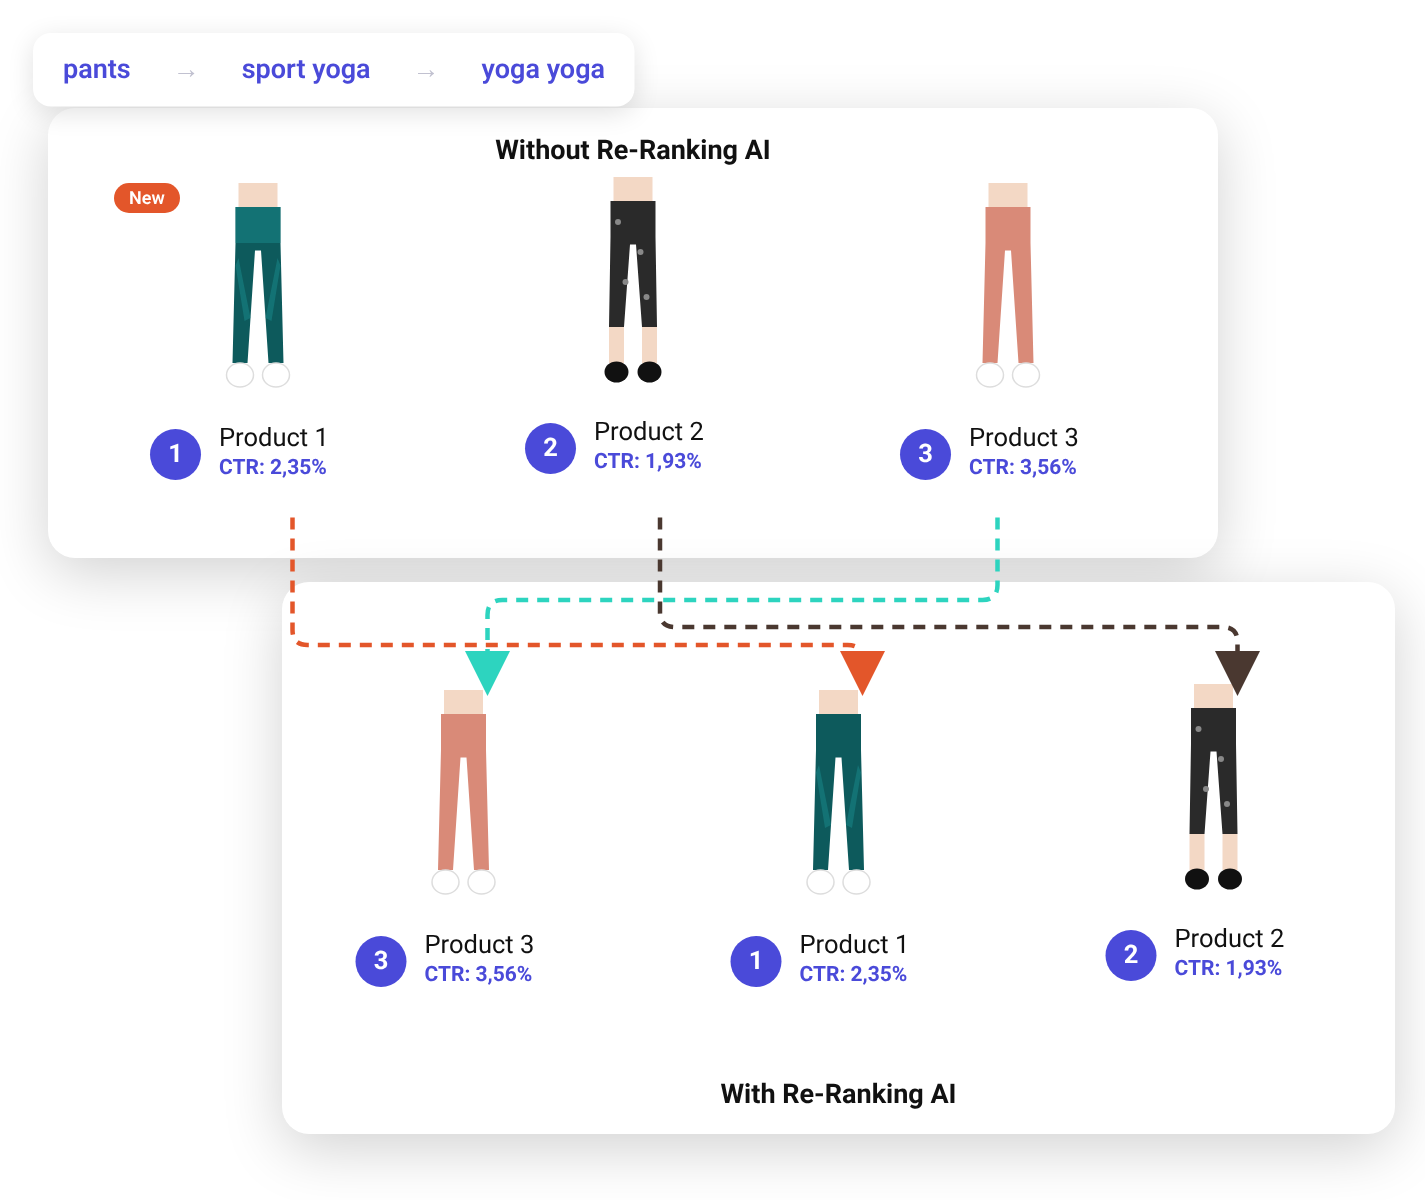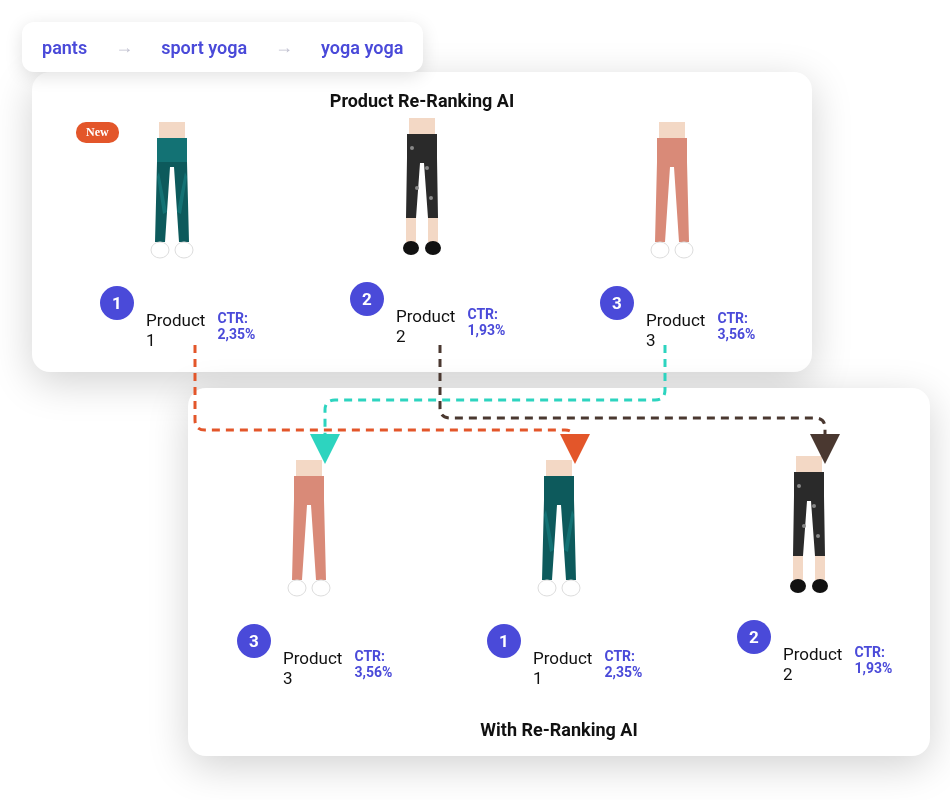--- a/index.html
+++ b/index.html
@@ -89,21 +89,20 @@
     position: absolute;
     top: 0;
     left: -6px;
     background: #E3562A;
     color: #fff;
     font-size: 12px;
     font-weight: 600;
     padding: 3px 10px;
     border-radius: 10px;
     z-index: 2;
-    font-family: Liberation Serif, serif;
   }
   .fig-wrap {
     width: 90px;
     height: 140px;
     display: flex;
     align-items: flex-end;
     justify-content: center;
   }
   .fig-wrap.short { height: 136px; }
   .legs-svg { display: block; }
@@ -125,23 +124,22 @@
     font-size: 17px;
     font-weight: 700;
     display: flex;
     align-items: center;
     justify-content: center;
     flex-shrink: 0;
     margin-top: 4px;
   }
   .info-text {
     display: flex;
-    flex-direction: row;
-    gap: 12px;
-    margin-top: 28px;
+    flex-direction: column;
+    gap: 2px;
   }
   .product-name {
     font-size: 17px;
     color: #111;
   }
   .product-ctr {
     font-size: 14px;
     font-weight: 700;
     color: #4A4AD9;
   }
@@ -159,21 +157,21 @@
 
 <div class="breadcrumb-chip">
   <span>pants</span>
   <span class="breadcrumb-sep">→</span>
   <span>sport yoga</span>
   <span class="breadcrumb-sep">→</span>
   <span>yoga yoga</span>
 </div>
 
 <div class="panel panel-top">
-  <div class="panel-title-top">Product Re-Ranking AI</div>
+  <div class="panel-title-top">Without Re-Ranking AI</div>
   <div class="products-row">
 
     <div class="product">
       <div class="badge-new">New</div>
       <div class="fig-wrap">
         <svg class="legs-svg" width="70" height="140" viewBox="0 0 70 140">
           <rect x="22" y="0" width="26" height="18" fill="#f3d8c5"></rect>
           <path d="M20 16 Q20 18 20 40 L18 120 L28 120 L33 45 L37 45 L42 120 L52 120 L50 40 Q50 18 50 16 Z" fill="#0d5a5c"></path>
           <path d="M20 16 L50 16 L50 40 L20 40 Z M22 50 L30 90 L26 92 L20 55 Z M48 50 L40 90 L44 92 L50 55 Z" fill="#1a8a8c" opacity="0.5"></path>
           <ellipse cx="23" cy="128" rx="9" ry="8" fill="#fff" stroke="#ddd"></ellipse>

